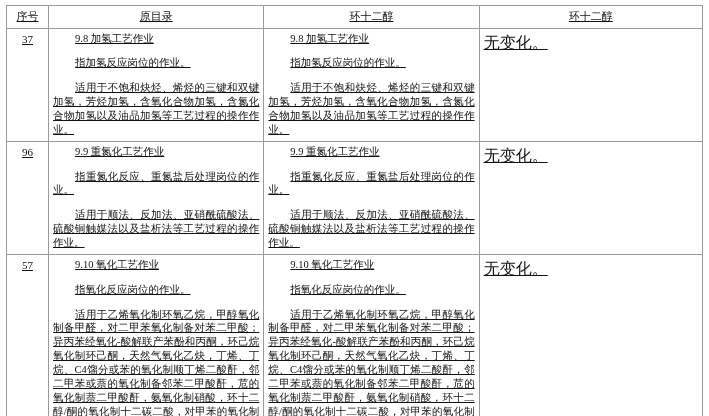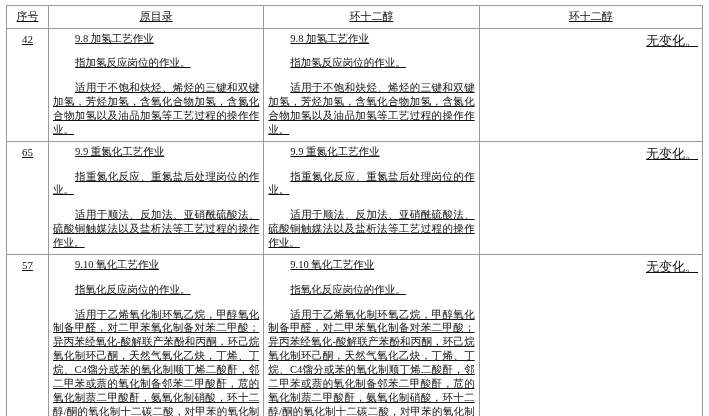--- a/index.html
+++ b/index.html
@@ -46,23 +46,22 @@
   col.c-orig { width: 215px; }
   col.c-rev { width: 215px; }
   col.c-note { width: 223px; }
 
   td.seq {
     text-align: center;
     vertical-align: middle;
     font-size: 11px;
   }
   td.note {
-    font-size: 13px;
+    font-size: 16px;
     padding-left: 7px;
-    text-align: right;
   }
   .blk {
     margin: 0;
   }
   .blk + .blk {
     margin-top: 11px;
   }
   .ind1 {
     text-indent: 22px;
   }
@@ -90,36 +89,36 @@
         <th>序号</th>
         <th>原目录</th>
         <th>环十二醇</th>
         <th>环十二醇</th>
       </tr>
     </thead>
     <tbody>
 
 
       <tr>
-        <td class="seq">42</td>
+        <td class="seq">37</td>
         <td class="justify">
           <p class="blk ind1">9.8 加氢工艺作业</p>
           <p class="blk ind1">指加氢反应岗位的作业。</p>
           <p class="blk ind1">适用于不饱和炔烃、烯烃的三键和双键加氢，芳烃加氢，含氧化合物加氢，含氮化合物加氢以及油品加氢等工艺过程的操作作业。</p>
         </td>
         <td class="justify">
           <p class="blk ind1">9.8 加氢工艺作业</p>
           <p class="blk ind1">指加氢反应岗位的作业。</p>
           <p class="blk ind1">适用于不饱和炔烃、烯烃的三键和双键加氢，芳烃加氢，含氧化合物加氢，含氮化合物加氢以及油品加氢等工艺过程的操作作业。</p>
         </td>
         <td class="note">无变化。</td>
       </tr>
 
       <tr>
-        <td class="seq">65</td>
+        <td class="seq">96</td>
         <td class="justify">
           <p class="blk ind1">9.9 重氮化工艺作业</p>
           <p class="blk ind1">指重氮化反应、重氮盐后处理岗位的作业。</p>
           <p class="blk ind1">适用于顺法、反加法、亚硝酰硫酸法、硫酸铜触媒法以及盐析法等工艺过程的操作作业。</p>
         </td>
         <td class="justify">
           <p class="blk ind1">9.9 重氮化工艺作业</p>
           <p class="blk ind1">指重氮化反应、重氮盐后处理岗位的作业。</p>
           <p class="blk ind1">适用于顺法、反加法、亚硝酰硫酸法、硫酸铜触媒法以及盐析法等工艺过程的操作作业。</p>
         </td>

